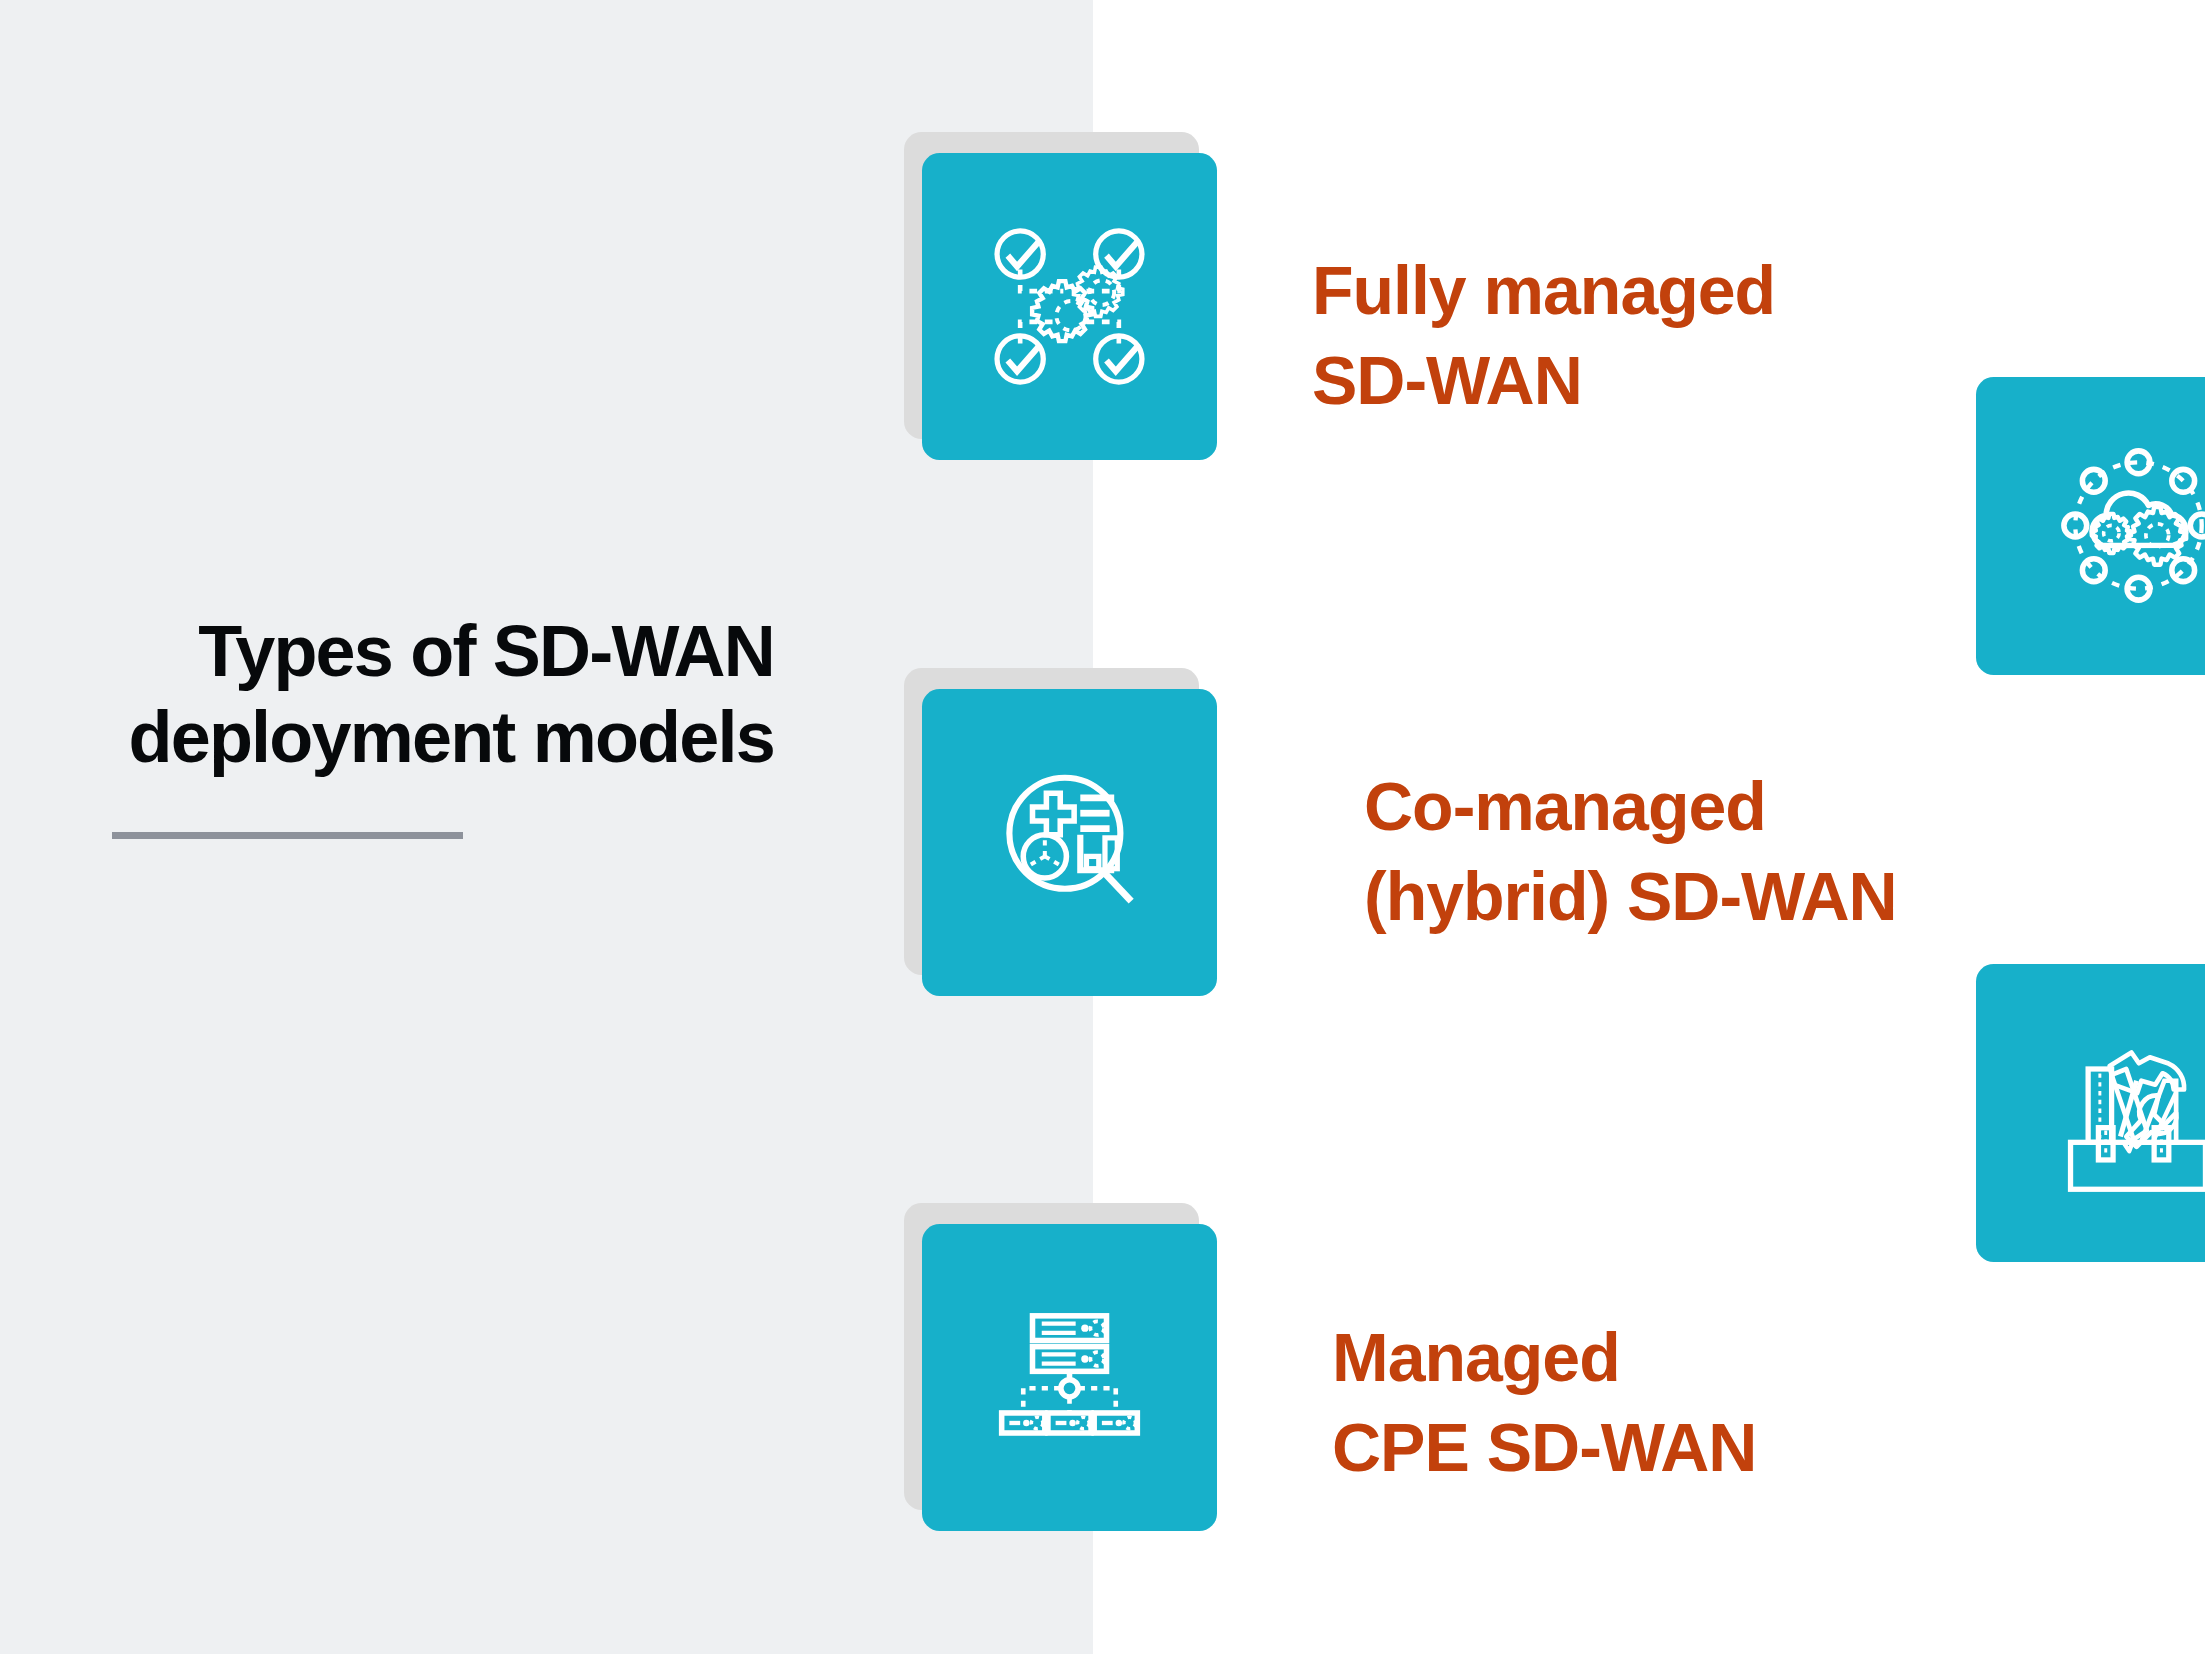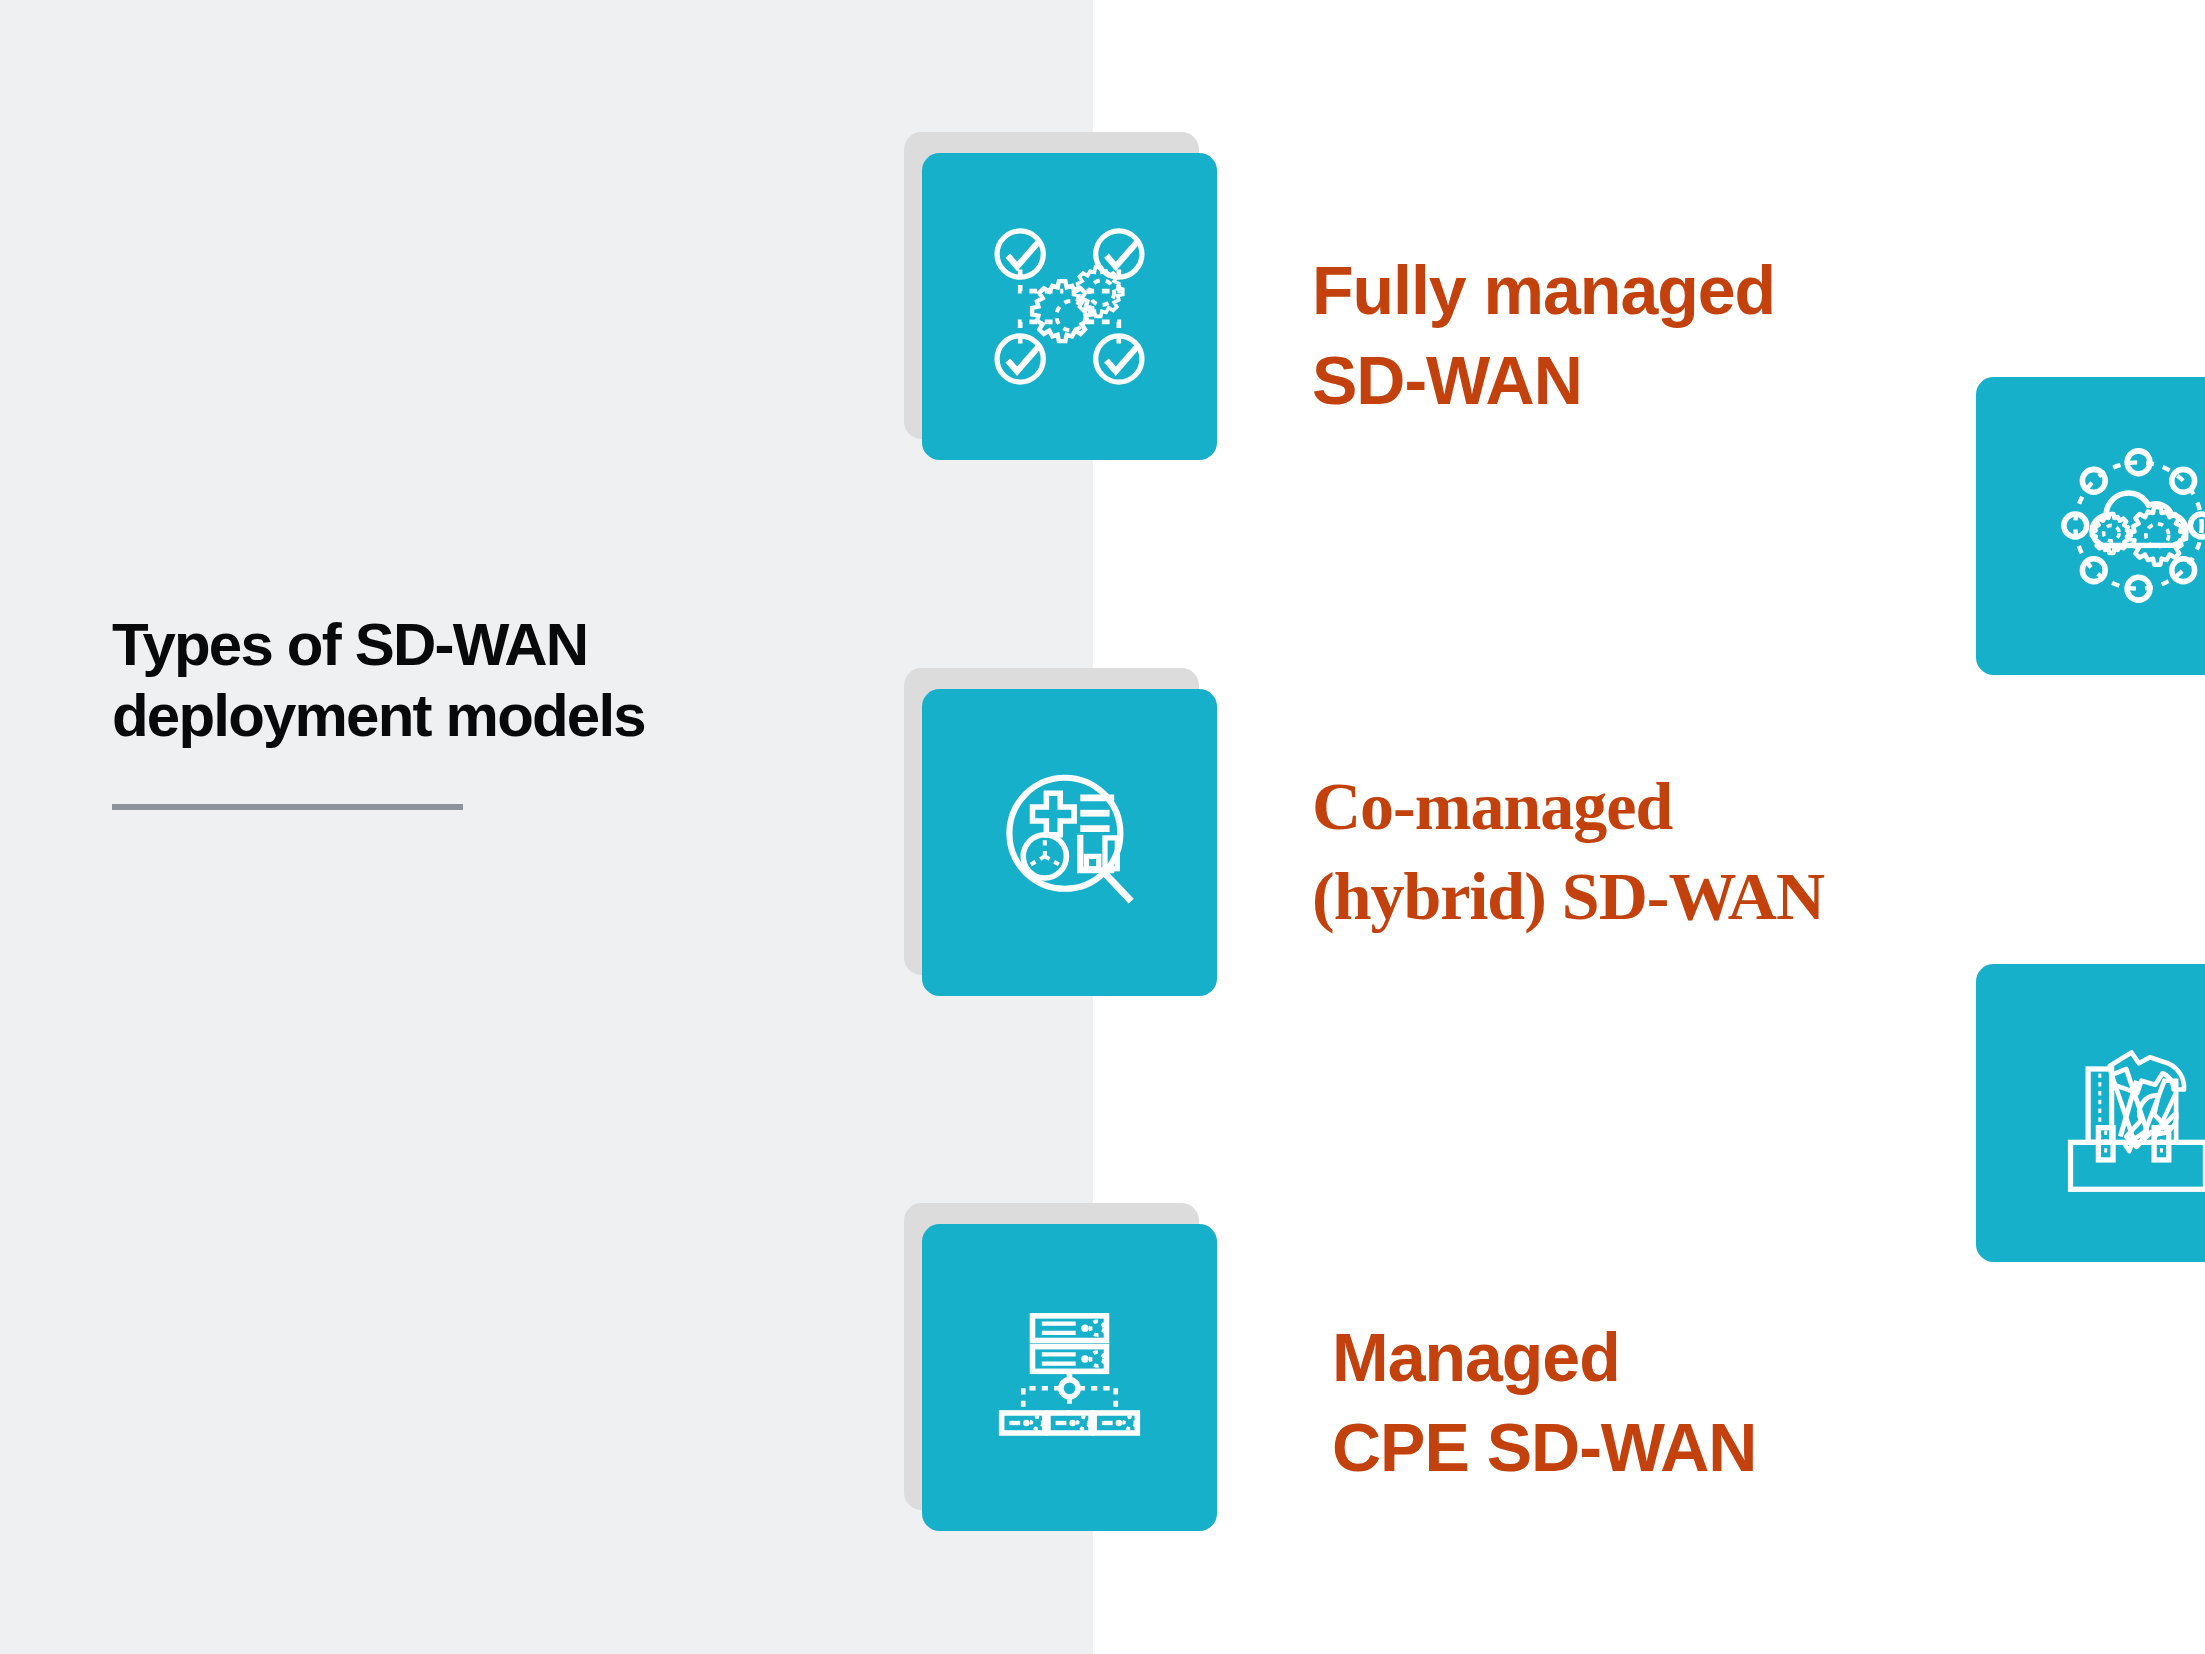--- a/index.html
+++ b/index.html
@@ -13,22 +13,22 @@
 
   
   .left-panel{
     position:absolute;left:0;top:0;width:1093px;height:1654px;
     background:#eef0f2;
   }
 
   
   .title-block{position:absolute;left:112px;top:609px;width:662px;}
   .page-title{
-    font-size:60px;line-height:1.19;font-weight:700;
-    letter-spacing:-1.8px;color:#07090b;margin:0;
+    font-size:72px;line-height:1.19;font-weight:700;
+    letter-spacing:-1.8px;color:#07090b;margin:0;text-align:right;
   }
   .title-rule{
     margin-top:52px;width:351px;height:6.2px;background:#8d929b;
   }
 
   
   .card{position:absolute;}
   .shadow-card{
     position:absolute;left:-17.6px;top:-21px;
     width:295px;height:307px;border-radius:17.6px;background:#dcdcdc;
@@ -53,21 +53,21 @@
   }
 
   
   #card-fully{left:922px;top:153px;width:295px;height:307px;}
   #card-co{left:922px;top:689px;width:295px;height:307px;}
   #card-cpe{left:922px;top:1224px;width:295px;height:307px;}
   #card-aas{left:1976px;top:377px;width:324px;height:298px;}
   #card-diy{left:1976px;top:964px;width:324px;height:298px;}
 
   #label-fully{left:1312px;top:245px;}
-  #label-co{left:1312px;top:761px;font-family:Liberation Serif, serif;}
+  #label-co{left:1364px;top:761px;}
   #label-cpe{left:1312px;top:1312px;margin-left:20px;}
 </style>
 </head>
 <body>
 
 <div class="stage">
 
   <div class="left-panel"></div>
 
   <div class="title-block">

